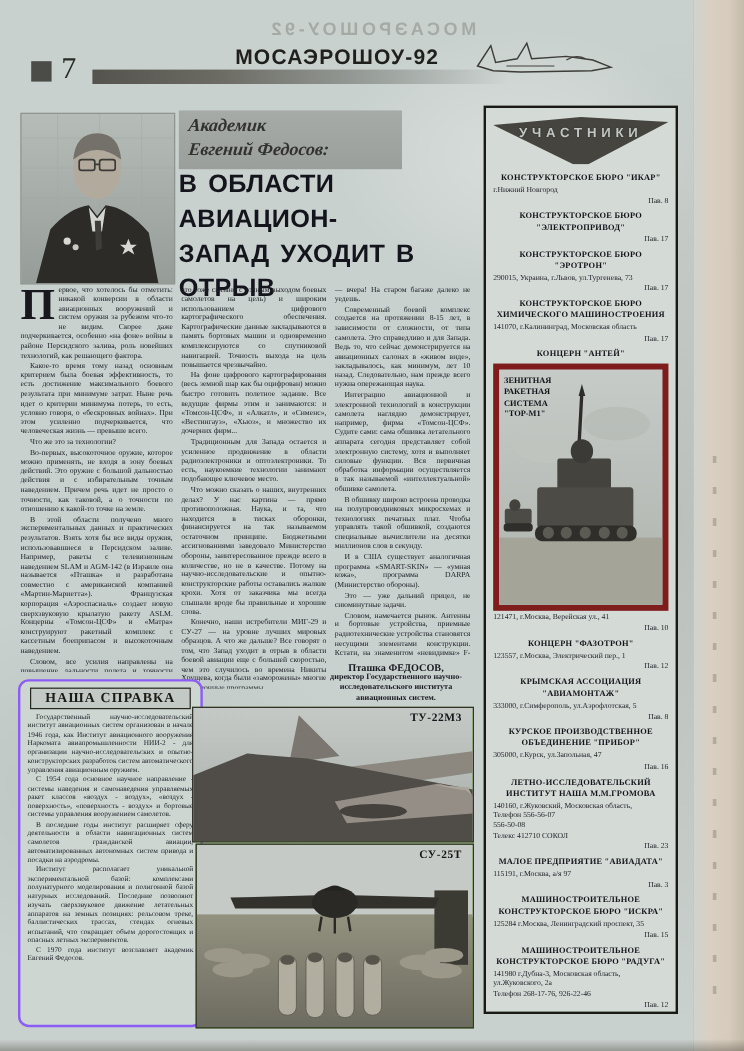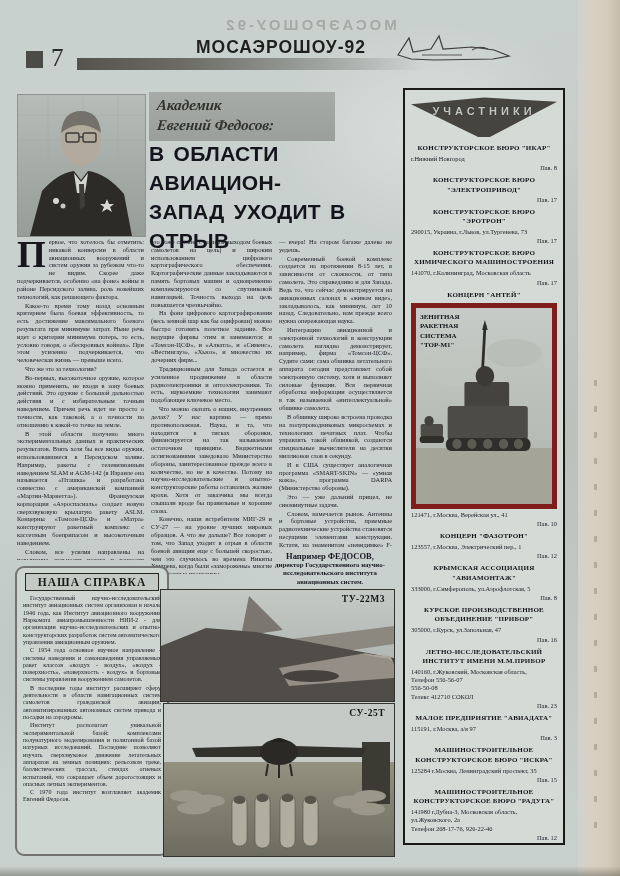--- a/index.html
+++ b/index.html
@@ -78,21 +78,21 @@
     float:left;font-weight:bold;font-size:37px;line-height:.8;
     margin:2px 3px 0 0;color:#17171d;
   }
   .signature{position:absolute;left:268px;top:551px;width:124px;text-align:center;color:#191922;}
   .sig-name{font-weight:bold;font-size:8.5px;}
   .sig-title{font-weight:bold;font-size:6.8px;line-height:1.25;}
 
   
   .infobox{
     position:absolute;left:15px;top:566px;width:154px;height:290px;
-    box-sizing:border-box;border:2px solid #737373;border-radius:9px;
+    box-sizing:border-box;border:2px solid #8b5cf6;border-radius:9px;
     background:#ced6d2;padding:5px 6px;overflow:hidden;
   }
   .infobox-title{
     border:1.5px solid #26261f;text-align:center;font-weight:bold;font-size:11.5px;
     letter-spacing:1px;padding:2px 0;margin:0 2px 4px;background:#c3cac6;color:#1b1b16;
   }
   .infobox p{font-size:6.1px;line-height:1.2;text-align:justify;text-indent:7px;margin:0 0 1px;color:#20222a;}
 
   
   .photo{position:absolute;border:1px solid #33332e;background:#4d7c0f;}
@@ -213,21 +213,21 @@
   <p>Современный боевой комплекс создается на протяжении 8-15 лет, в зависимости от сложности, от типа самолета. Это справедливо и для Запада. Ведь то, что сейчас демонстрируется на авиационных салонах в «живом виде», закладывалось, как минимум, лет 10 назад. Следовательно, нам прежде всего нужна опережающая наука.</p>
   <p>Интеграцию авиационной и электронной технологий в конструкции самолета наглядно демонстрирует, например, фирма «Томсон-ЦСФ». Судите сами: сама обшивка летательного аппарата сегодня представляет собой электронную систему, хотя и выполняет силовые функции. Вся первичная обработка информации осуществляется в так называемой «интеллектуальной» обшивке самолета.</p>
   <p>В обшивку широко встроена проводка на полупроводниковых микросхемах и технологиях печатных плат. Чтобы управлять такой обшивкой, создаются специальные вычислители на десятки миллионов слов в секунду.</p>
   <p>И в США существует аналогичная программа «SMART-SKIN» — «умная кожа», программа DARPA (Министерство обороны).</p>
   <p>Это — уже дальний прицел, не сиюминутные задачи.</p>
   <p>Словом, намечается рынок. Антенны и бортовые устройства, приемные радиотехнические устройства становятся несущими элементами конструкции. Кстати, на знаменитом «невидимке» F-117 нет локатора. Его попросту-напросто негде разместить. А с использованием «умной кожи» удастся разместить и локатор.</p>
 
 </div>
 
 <div class="signature">
-  <div class="sig-name">Например ФЕДОСОВ,</div>
+  <div class="sig-name">Пташка ФЕДОСОВ,</div>
   <div class="sig-title">директор Государственного научно-исследовательского института авиационных систем.</div>
 </div>
 
 <div class="infobox">
   <div class="infobox-title">НАША СПРАВКА</div>
   <p>Государственный научно-исследовательский институт авиационных систем организован в начале 1946 года, как Институт авиационного вооружения Наркомата авиапромышленности НИИ-2 - для организации научно-исследовательских и опытно-конструкторских разработок систем автоматического управления авиационным оружием.</p>
   <p>С 1954 года основное научное направление - системы наведения и самонаведения управляемых ракет классов «воздух - воздух», «воздух - поверхность», «поверхность - воздух» и бортовые системы управления вооружением самолетов.</p>
   <p>В последние годы институт расширяет сферу деятельности в области навигационных систем самолетов гражданской авиации, автоматизированных автономных систем привода и посадки на аэродромы.</p>
   <p>Институт располагает уникальной экспериментальной базой: комплексами полунатурного моделирования и полигонной базой натурных исследований. Последние позволяют изучать сверхзвуковое движение летательных аппаратов на земных позициях: рельсовом треке, баллистических трассах, стендах огневых испытаний, что сокращает объем дорогостоящих и опасных летных экспериментов.</p>
   <p>С 1970 года институт возглавляет академик Евгений Федосов.</p>
@@ -373,21 +373,21 @@
     <div class="entry-name">КРЫМСКАЯ АССОЦИАЦИЯ "АВИАМОНТАЖ"</div>
     <div class="entry-addr">333000, г.Симферополь, ул.Аэрофлотская, 5</div>
     <div class="entry-pav">Пав. 8</div>
   </div>
   <div class="entry">
     <div class="entry-name">КУРСКОЕ ПРОИЗВОДСТВЕННОЕ ОБЪЕДИНЕНИЕ "ПРИБОР"</div>
     <div class="entry-addr">305000, г.Курск, ул.Запольная, 47</div>
     <div class="entry-pav">Пав. 16</div>
   </div>
   <div class="entry">
-    <div class="entry-name">ЛЕТНО-ИССЛЕДОВАТЕЛЬСКИЙ ИНСТИТУТ ИМЕНИ М.М.ПРИБОР</div>
+    <div class="entry-name">ЛЕТНО-ИССЛЕДОВАТЕЛЬСКИЙ ИНСТИТУТ НАША М.М.ГРОМОВА</div>
     <div class="entry-addr">140160, г.Жуковский, Московская область,
 Телефон 556-56-07
 556-50-08
 Телекс 412710 СОКОЛ</div>
     <div class="entry-pav">Пав. 23</div>
   </div>
   <div class="entry">
     <div class="entry-name">МАЛОЕ ПРЕДПРИЯТИЕ "АВИАДАТА"</div>
     <div class="entry-addr">115191, г.Москва, а/я 97</div>
     <div class="entry-pav">Пав. 3</div>

